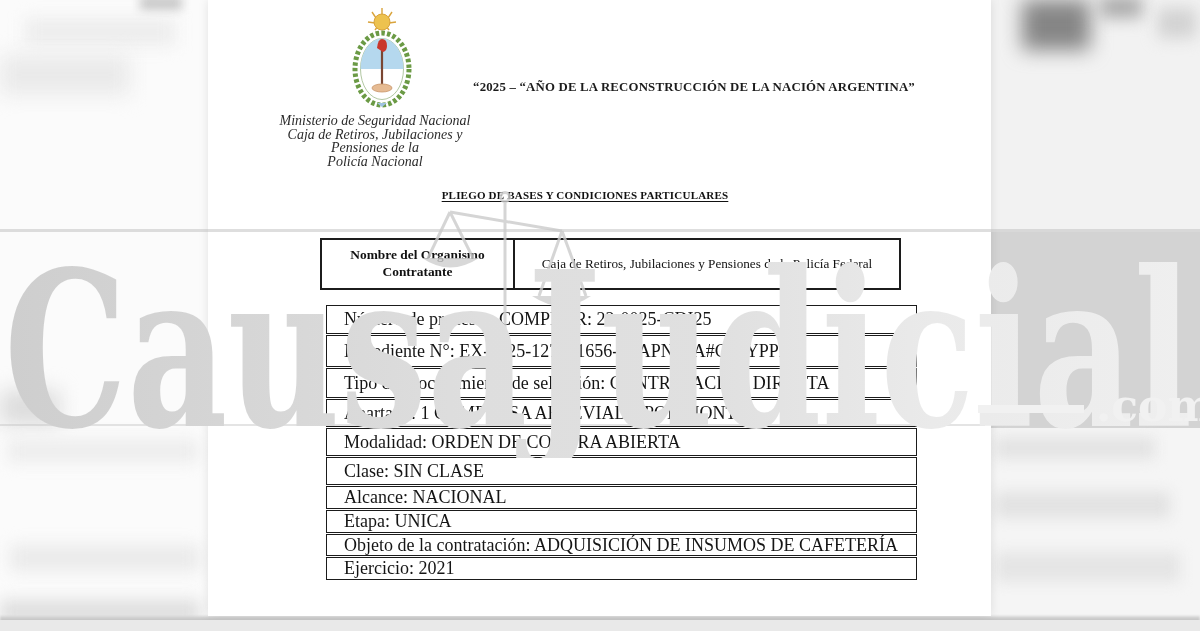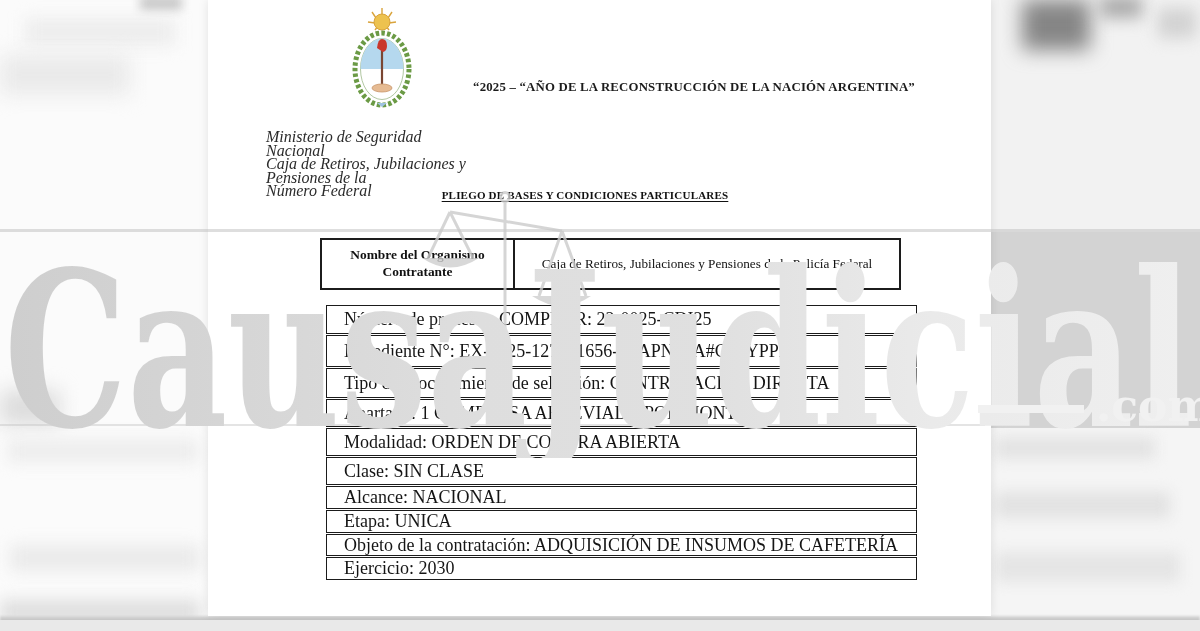--- a/index.html
+++ b/index.html
@@ -16,22 +16,22 @@
   .bg-bottom-strip{left:0;top:616px;width:1200px;height:15px;
       background:linear-gradient(180deg,#d8d8d8 0%,#b3b3b3 55%,#a5a5a5 100%);
       filter:blur(1.2px);}
 
   
   .page{left:208px;top:0;width:783px;height:616px;background:#ffffff;
         box-shadow:0 0 10px rgba(0,0,0,.10);}
 
   .quote{left:230px;top:80px;width:512px;text-align:center;
          font-weight:bold;font-size:12.8px;color:#1c1c1c;letter-spacing:.2px;}
-  .ministry{left:58px;top:114px;width:218px;text-align:left;
-            font-style:italic;font-size:16px;line-height:13.5px;color:#2b2b2b;margin-top:16px;}
+  .ministry{left:58px;top:114px;width:218px;text-align:center;
+            font-style:italic;font-size:14px;line-height:13.5px;color:#2b2b2b;}
   .doc-title{left:117px;top:189px;width:520px;text-align:center;font-weight:bold;
              font-size:11px;color:#111;text-decoration:underline;
              text-underline-offset:2px;letter-spacing:.2px;}
 
   .org-table{left:112px;top:238px;width:581px;height:52px;display:grid;
              grid-template-columns:193px 1fr;border:2px solid #1c1c1c;
              box-sizing:border-box;background:#fff;}
   .org-cell{display:flex;align-items:center;justify-content:center;
             text-align:center;color:#111;}
   .org-cell.label{font-weight:bold;font-size:13.4px;line-height:1.25;padding:0 14px;
@@ -115,41 +115,41 @@
       <path d="M27,42 q1,-9 5,-9 q5,0 5,7 q0,5 -4,6 z" fill="#c9372c"></path>
       <ellipse cx="32" cy="82" rx="10" ry="4" fill="#e6bb93" stroke="#c89468" stroke-width=".8"></ellipse>
       <path d="M27,97 l5,4 l5,-4 z" fill="#9fc3e2"></path>
     </svg>
 
     <div class="abs quote">“2025 – “AÑO DE LA RECONSTRUCCIÓN DE LA NACIÓN ARGENTINA”</div>
 
     <div class="abs ministry">
       <div>Ministerio de Seguridad Nacional</div>
       <div>Caja de Retiros, Jubilaciones y Pensiones de la</div>
-      <div>Número Federal</div>
+      <div>Policía Nacional</div>
     </div>
 
     <div class="abs doc-title">PLIEGO DE BASES Y CONDICIONES PARTICULARES</div>
 
     <div class="abs org-table">
       <div class="org-cell label">Nombre del Organismo Contratante</div>
       <div class="org-cell value">Caja de Retiros, Jubilaciones y Pensiones de la Policía Federal</div>
     </div>
 
     <div class="abs rows">
       <div class="trow">Número de proceso:  COMPRAR: 22-0025-CDI25</div>
       <div class="trow">Expediente N°: EX-2025-127071656-   -APN-DA#CRJYPPF</div>
       <div class="trow">Tipo de procedimiento de selección: CONTRATACION DIRECTA</div>
       <div class="trow">Apartado: 1 COMPULSA ABREVIADA POR MONTO</div>
       <div class="trow">Modalidad: ORDEN DE COMPRA ABIERTA</div>
       <div class="trow">Clase: SIN CLASE</div>
       <div class="trow">Alcance: NACIONAL</div>
       <div class="trow">Etapa: UNICA</div>
       <div class="trow">Objeto de la contratación: ADQUISICIÓN DE INSUMOS DE CAFETERÍA</div>
-      <div class="trow">Ejercicio: 2030</div>
+      <div class="trow">Ejercicio: 2021</div>
     </div>
   </div>
 
   <div class="abs wm wm-rule-top"></div>
   <div class="abs wm wm-rule-base"></div>
 
   <svg class="abs wm" style="left:405px;top:165px;" width="220" height="215" viewBox="405 165 220 215" stroke="#cbcbcb" stroke-width="3" fill="none" opacity="0.8">
     <circle cx="505" cy="197" r="4.5"></circle>
     <line x1="505" y1="201" x2="505" y2="368"></line>
     <line x1="450" y1="212" x2="562" y2="231"></line>

